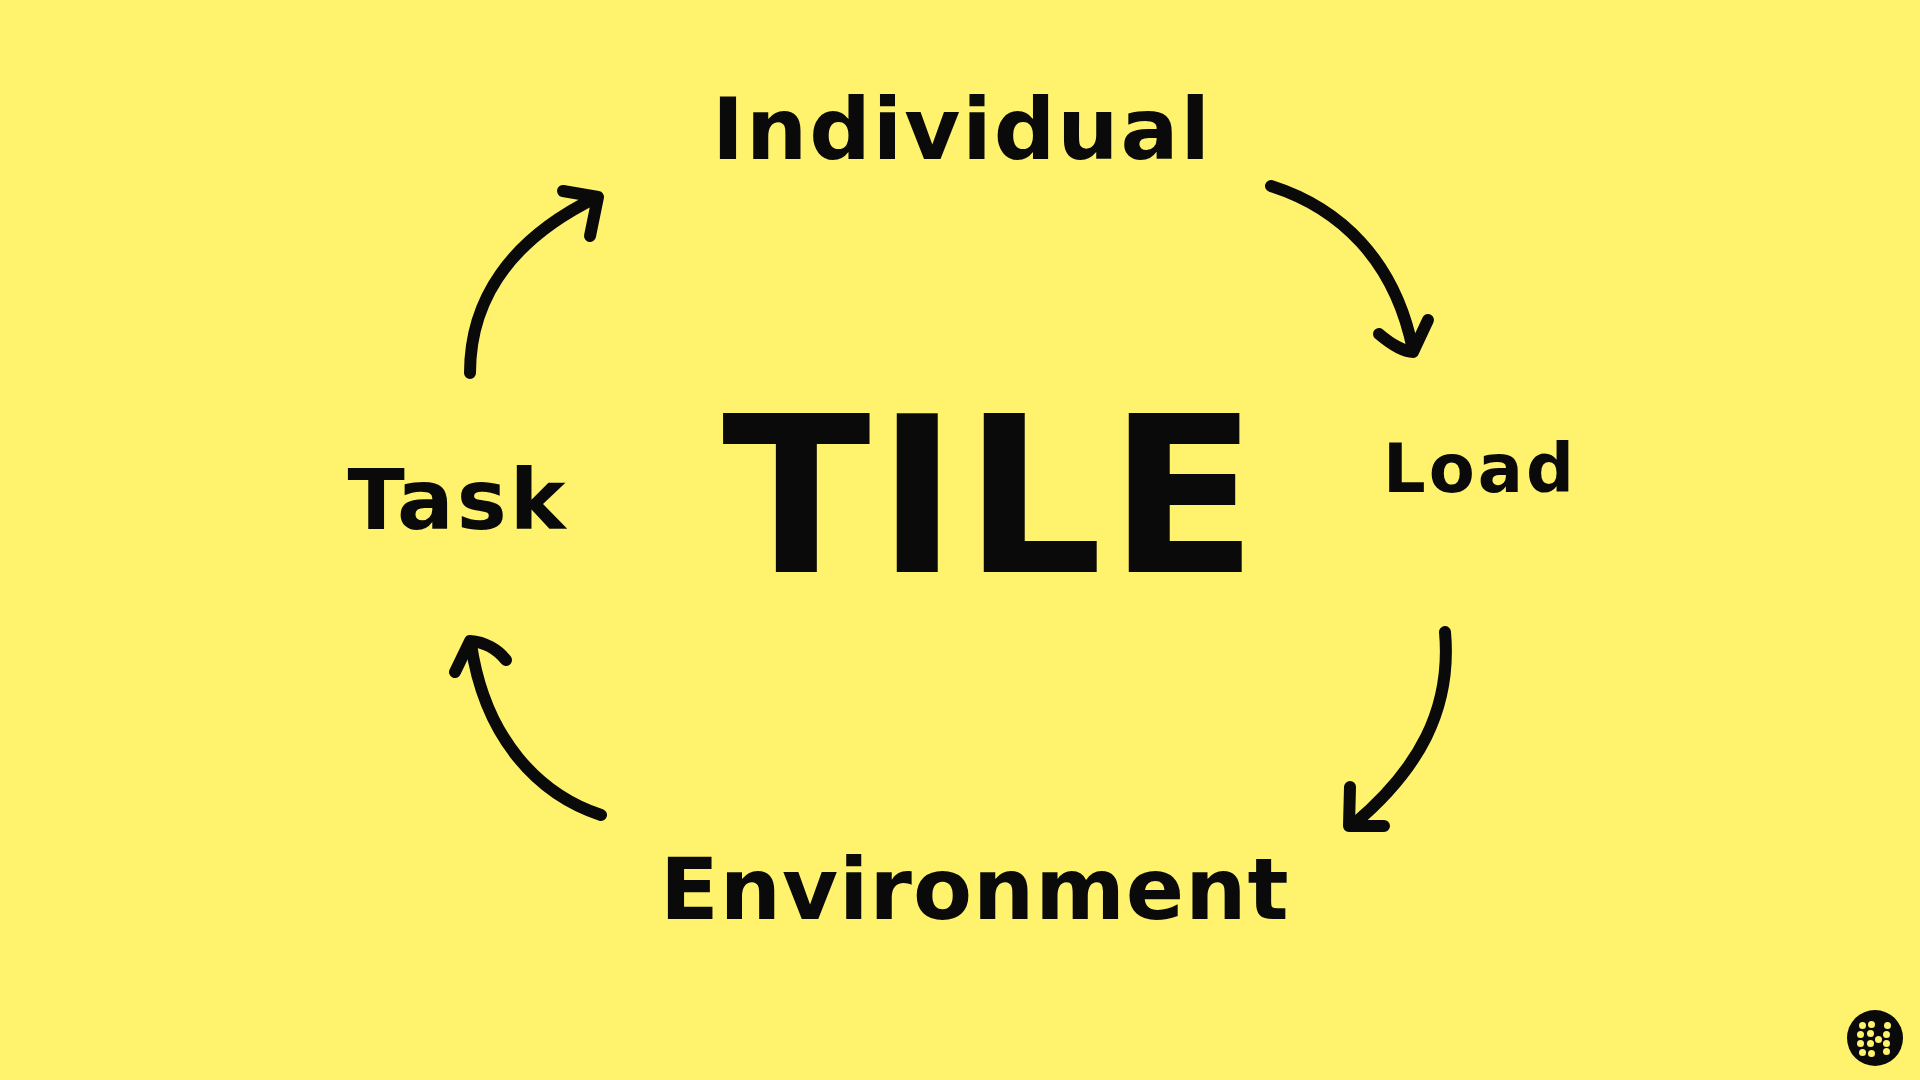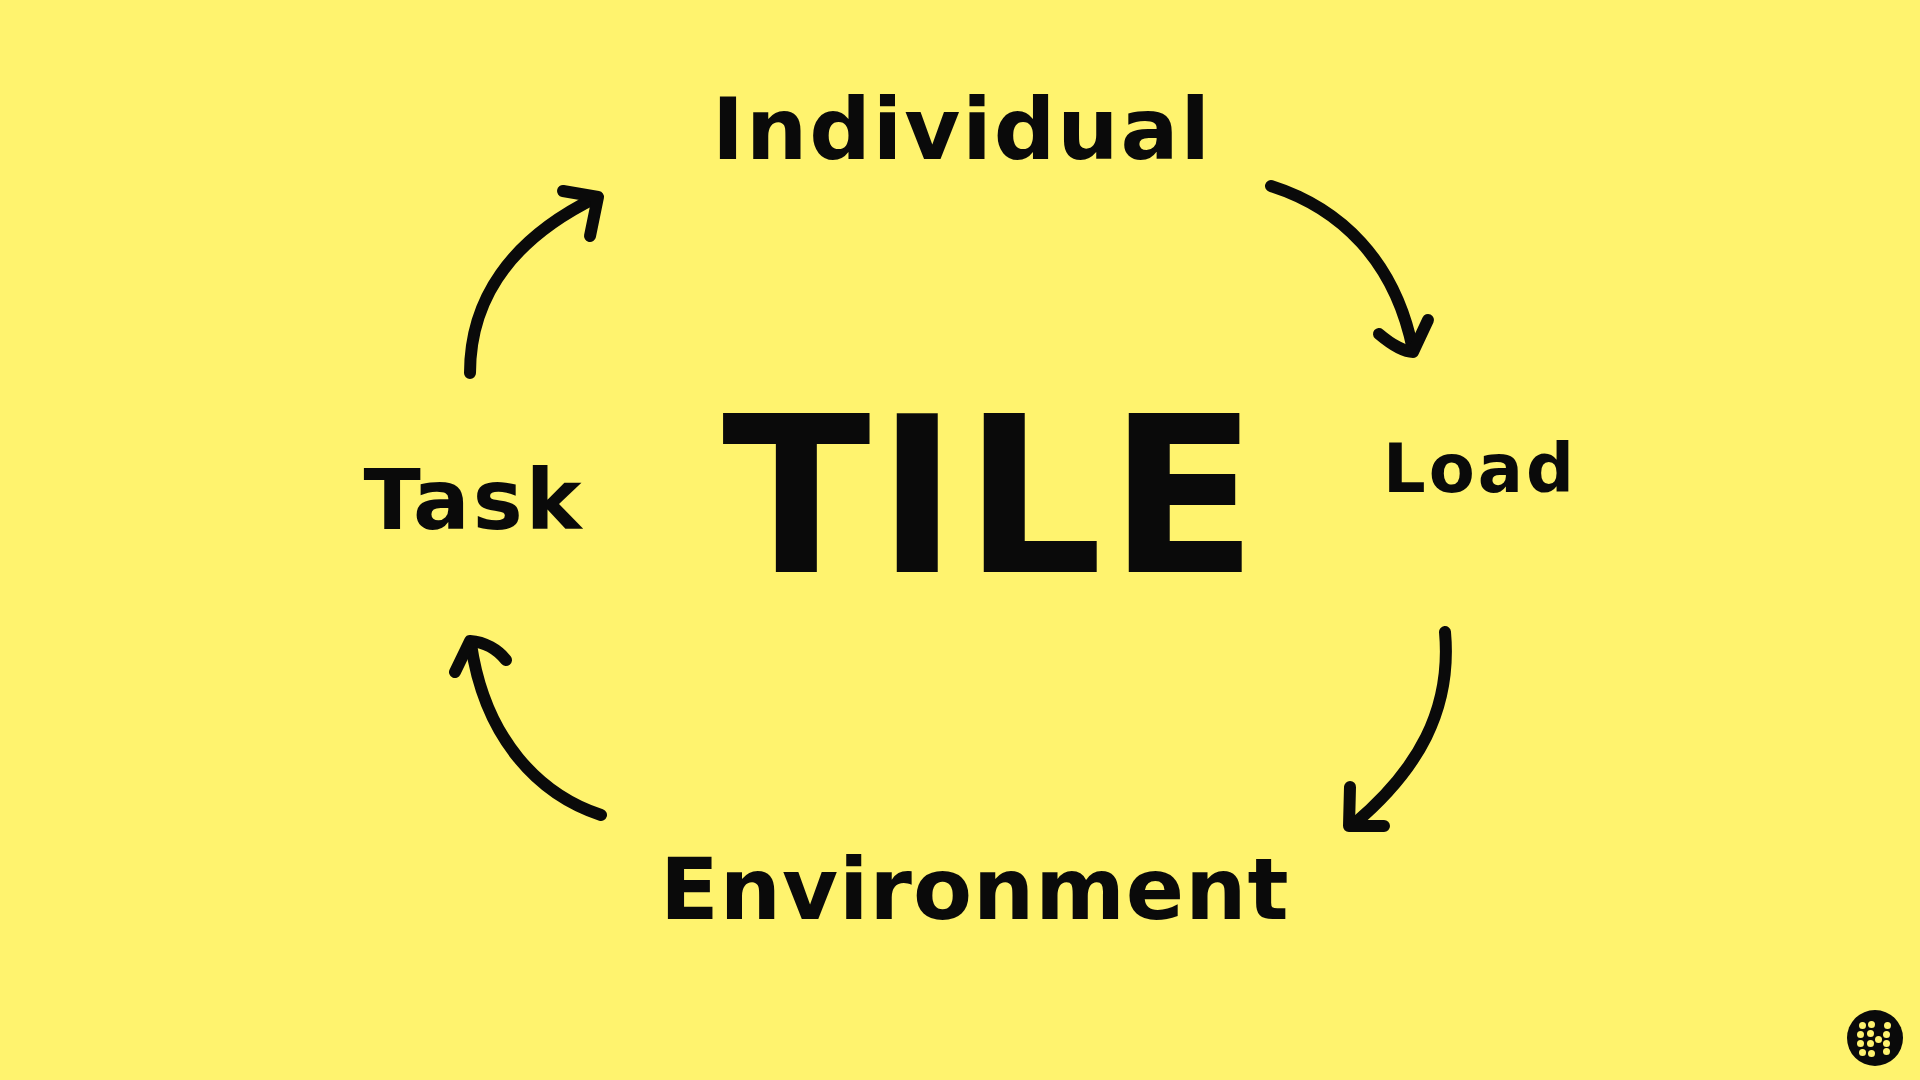--- a/index.html
+++ b/index.html
@@ -38,21 +38,20 @@
     left: 722px; top: 388px; width: 476px;
     font-size: 218px;
     letter-spacing: 6px;
     font-weight: 900;
     text-align: right;
   }
   .word-task {
     left: 340px; top: 458px; width: 236px;
     font-size: 84px;
     letter-spacing: 3px;
-    margin-left: 16px;
   }
   .word-load {
     left: 1368px; top: 436px; width: 224px;
     font-size: 67px;
     letter-spacing: 3px;
   }
   .word-environment {
     left: 660px; top: 846px; width: 600px;
     font-size: 86px;
     letter-spacing: 1px;

